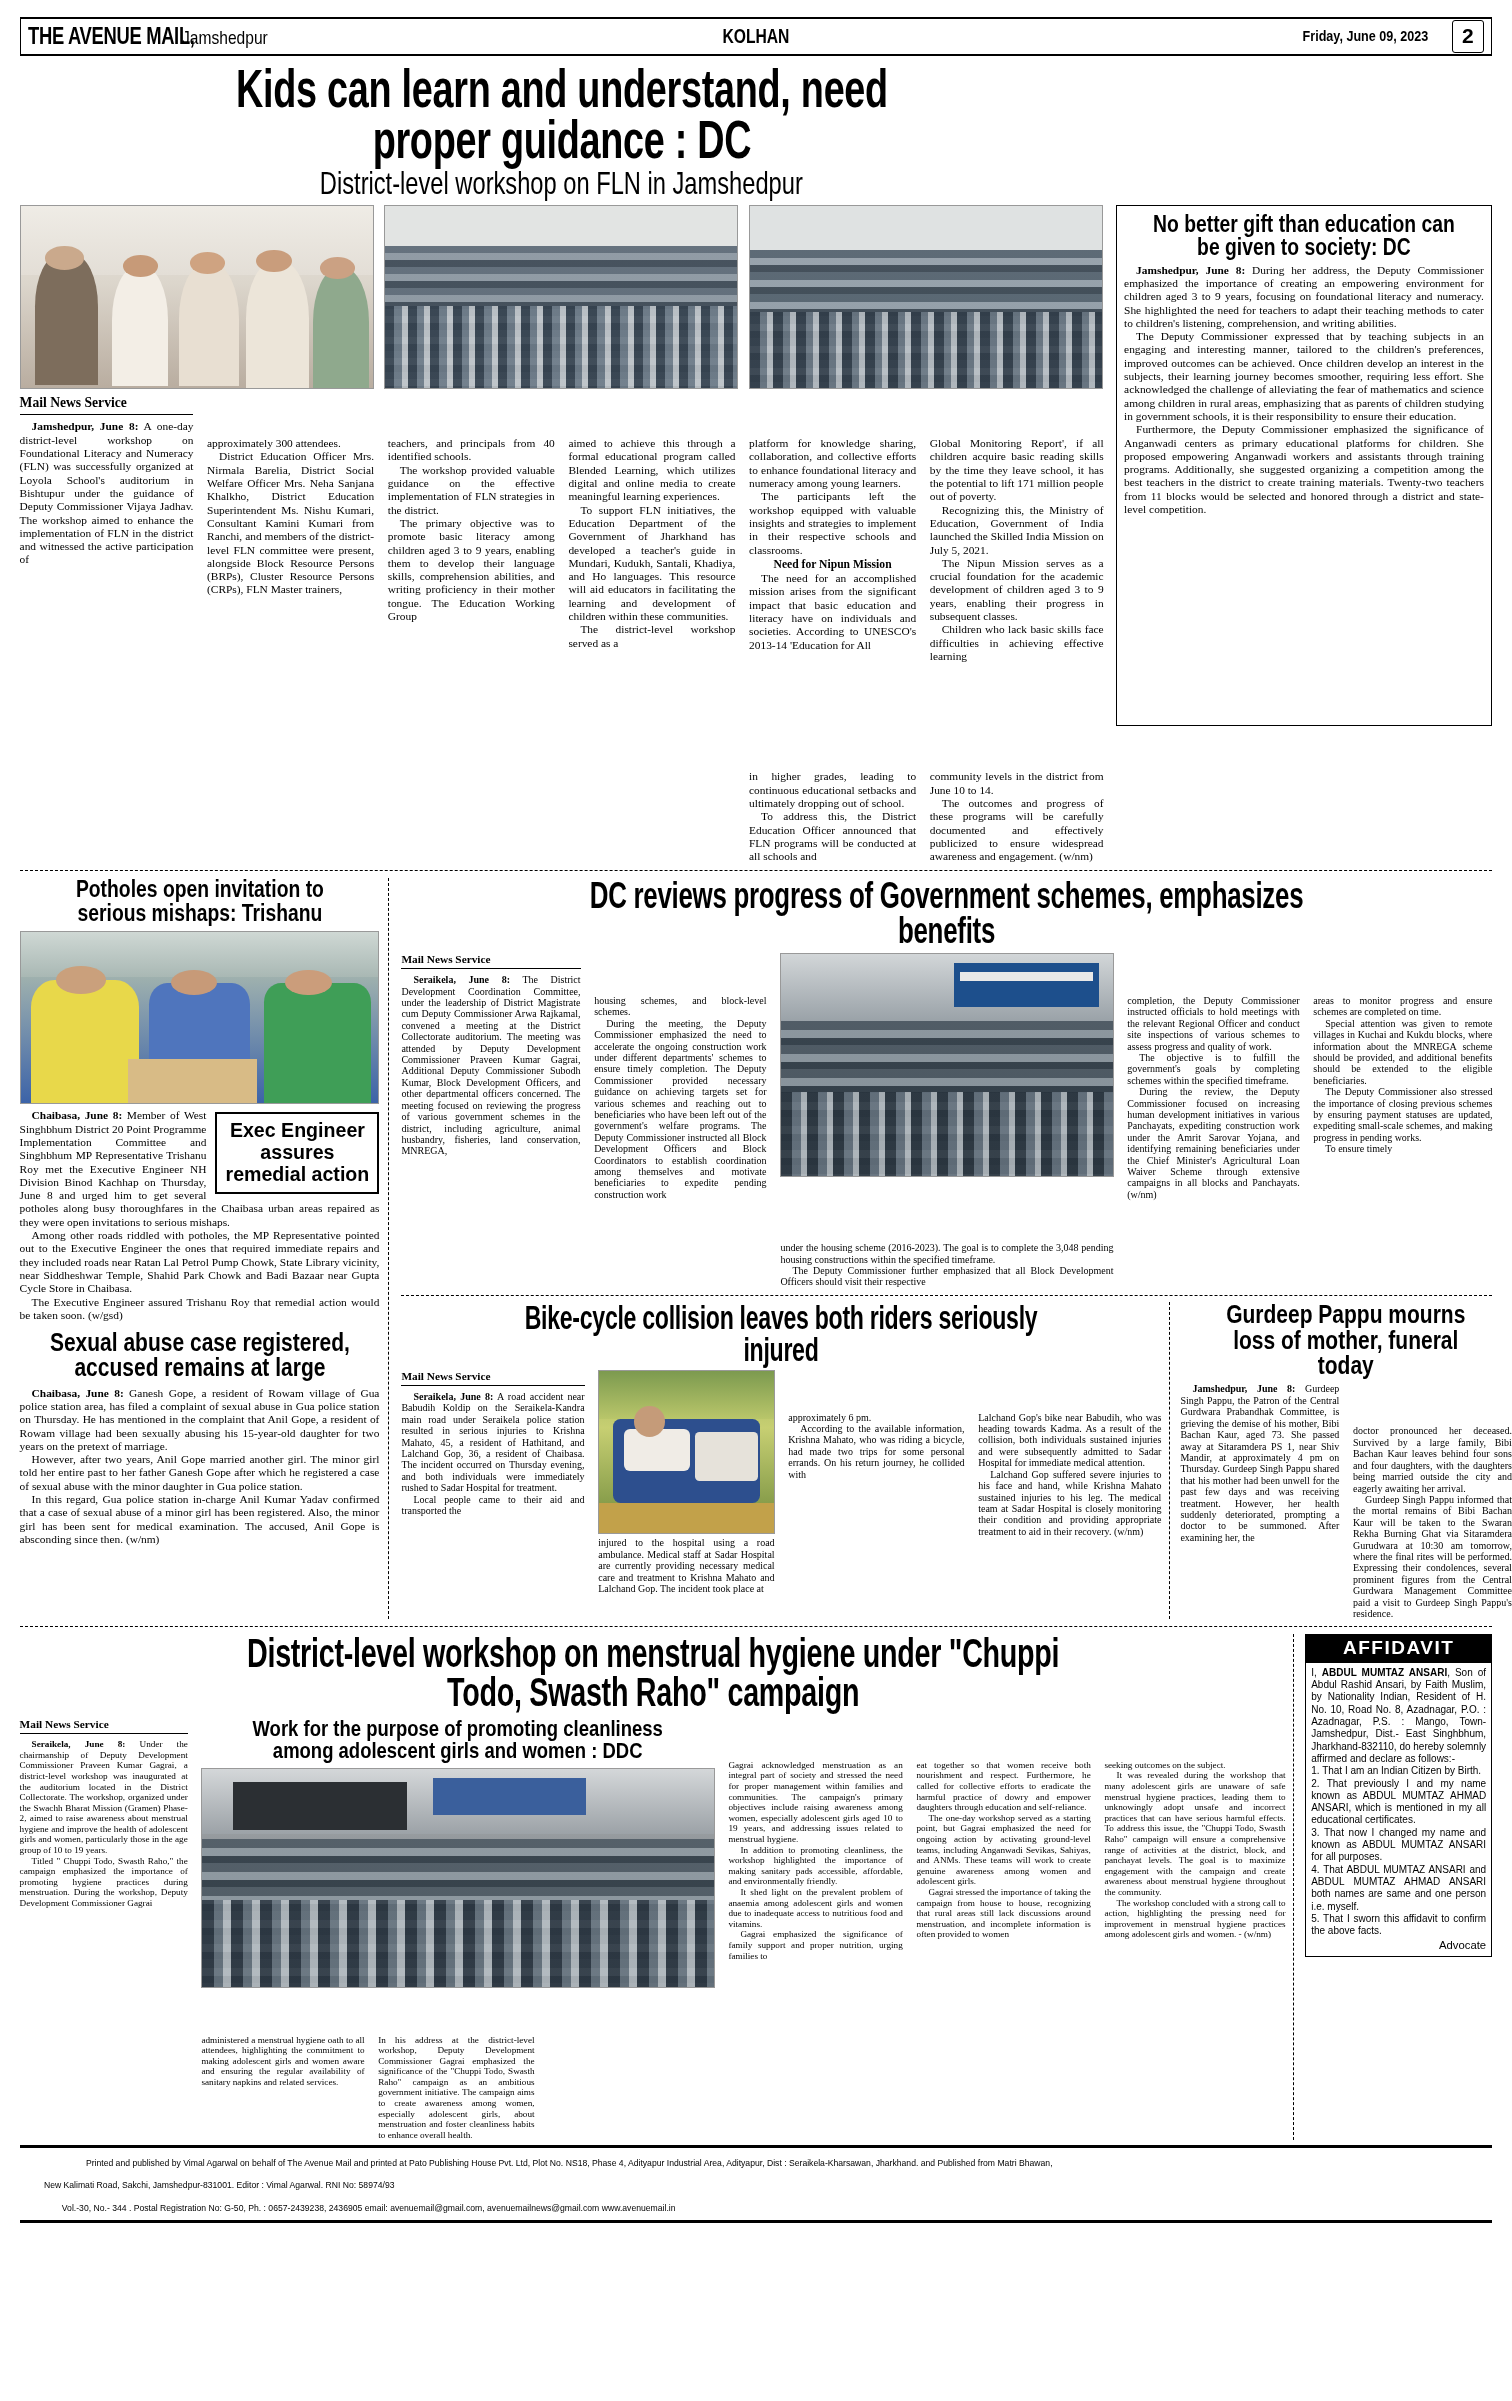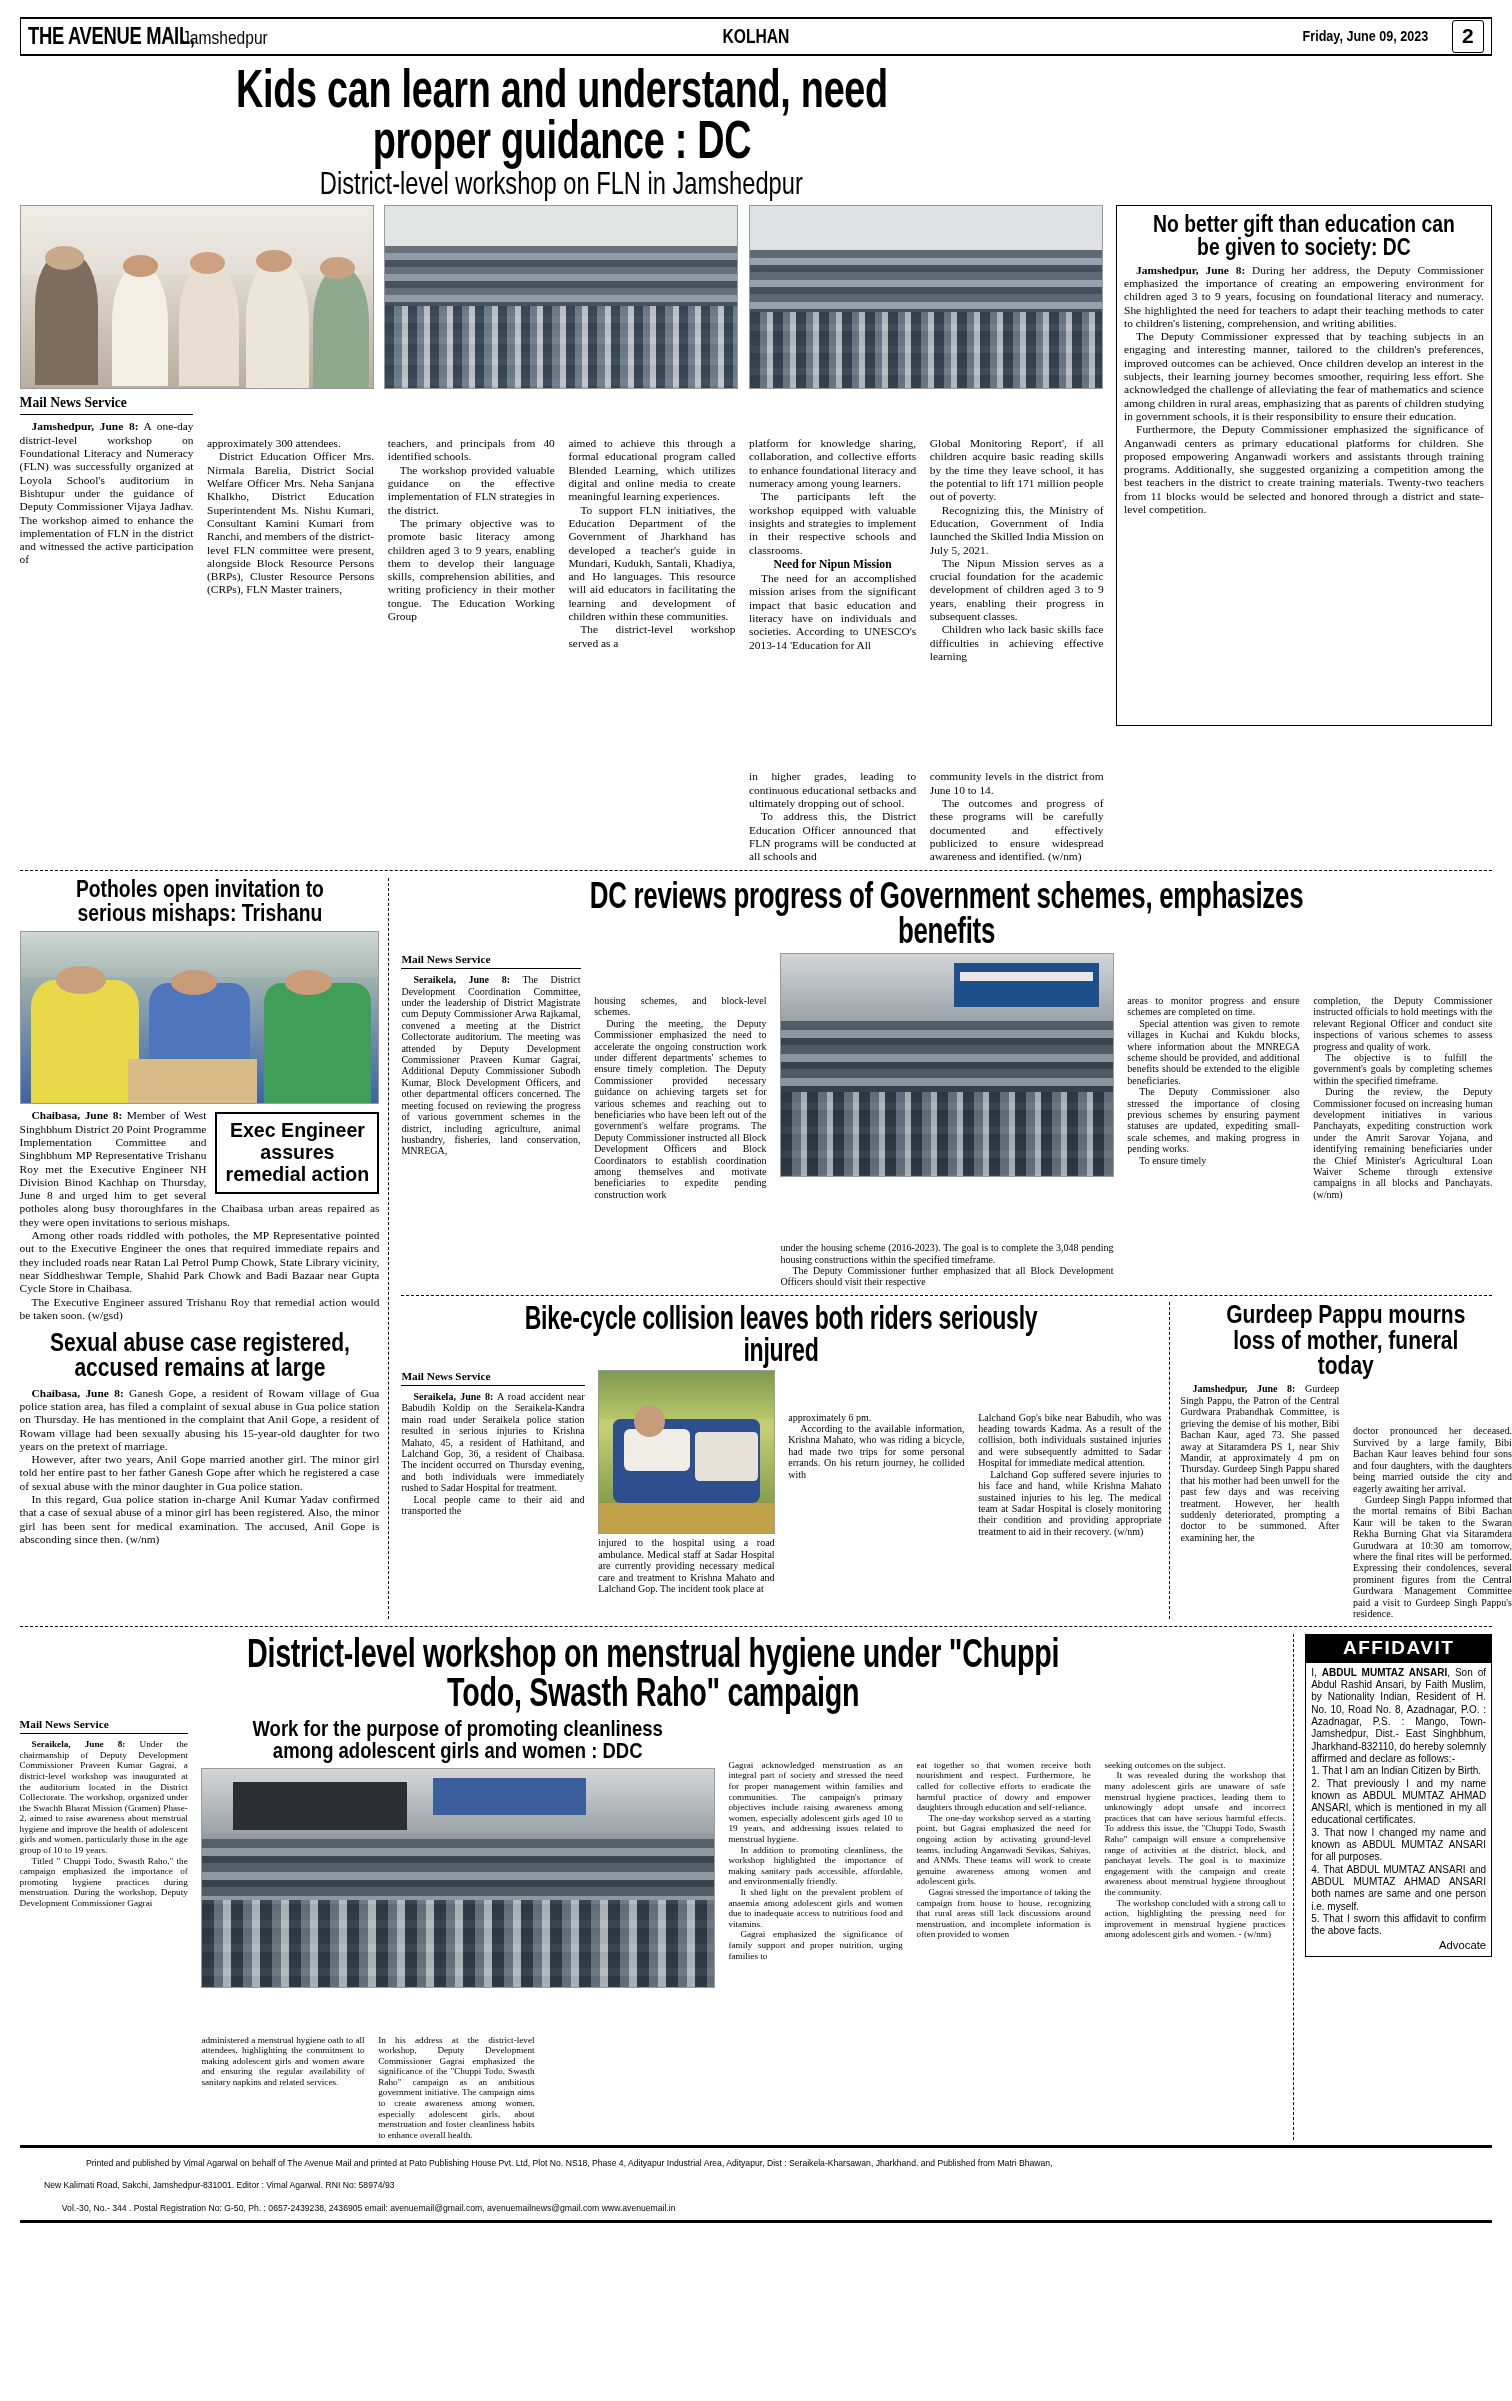--- a/index.html
+++ b/index.html
@@ -235,21 +235,21 @@
           <div style="width:181px;"></div>
             <div style="width:181px;"></div>
             <div style="width:181px;"></div>
           <div style="width:181px;"></div>
           <div class="col" style="width:181px;">
             <p class="b noind">in higher grades, leading to continuous educational setbacks and ultimately dropping out of school.</p>
             <p class="b">To address this, the District Education Officer announced that FLN programs will be conducted at all schools and</p>
           </div>
           <div class="col" style="width:181px;">
             <p class="b noind">community levels in the district from June 10 to 14.</p>
-            <p class="b">The outcomes and progress of these programs will be carefully documented and effectively publicized to ensure widespread awareness and identified. (w/nm)</p>
+            <p class="b">The outcomes and progress of these programs will be carefully documented and effectively publicized to ensure widespread awareness and engagement. (w/nm)</p>
           </div>
         </div>
       </div>
       <div style="width:389px;"></div>
     </div>
   </div>
 
   <div class="dash"></div>
 
   <div style="display:flex;">
@@ -296,29 +296,29 @@
           <div class="col" style="width:351px;">
             <div class="ph" style="height:224px;background:linear-gradient(180deg,#b2b7bb 0%,#8b949c 40%,#4a5158 100%);">
               <i style="left:0;top:0;width:100%;height:30%;background:linear-gradient(180deg,#d2d6d8,#9aa2a8);"></i>
               <i style="left:52%;top:4%;width:44%;height:20%;background:#1d4f8c;"></i>
               <i style="left:54%;top:8%;width:40%;height:4%;background:#e8e8e8;"></i>
               <i style="left:0;top:30%;width:100%;height:70%;background:repeating-linear-gradient(180deg,#49555f 0 9px,#8b969e 9px 16.6px,#2e3a44 16.6px 24px);opacity:.9;"></i>
               <i style="left:0;top:62%;width:100%;height:38%;background:repeating-linear-gradient(90deg,#28333d 0 11.3px,#65727e 11.3px 19.6px,#b5bcc1 19.6px 26px);opacity:.85;"></i>
             </div>
           </div>
           <div class="col" style="width:188px;">
+            <p class="b noind">completion, the Deputy Commissioner instructed officials to hold meetings with the relevant Regional Officer and conduct site inspections of various schemes to assess progress and quality of work.</p>
+            <p class="b">The objective is to fulfill the government's goals by completing schemes within the specified timeframe.</p>
+            <p class="b">During the review, the Deputy Commissioner focused on increasing human development initiatives in various Panchayats, expediting construction work under the Amrit Sarovar Yojana, and identifying remaining beneficiaries under the Chief Minister's Agricultural Loan Waiver Scheme through extensive campaigns in all blocks and Panchayats. (w/nm)</p>
+          </div>
+          <div class="col" style="width:188px;">
             <p class="b noind">areas to monitor progress and ensure schemes are completed on time.</p>
             <p class="b">Special attention was given to remote villages in Kuchai and Kukdu blocks, where information about the MNREGA scheme should be provided, and additional benefits should be extended to the eligible beneficiaries.</p>
             <p class="b">The Deputy Commissioner also stressed the importance of closing previous schemes by ensuring payment statuses are updated, expediting small-scale schemes, and making progress in pending works.</p>
             <p class="b">To ensure timely</p>
-          </div>
-          <div class="col" style="width:188px;">
-            <p class="b noind">completion, the Deputy Commissioner instructed officials to hold meetings with the relevant Regional Officer and conduct site inspections of various schemes to assess progress and quality of work.</p>
-            <p class="b">The objective is to fulfill the government's goals by completing schemes within the specified timeframe.</p>
-            <p class="b">During the review, the Deputy Commissioner focused on increasing human development initiatives in various Panchayats, expediting construction work under the Amrit Sarovar Yojana, and identifying remaining beneficiaries under the Chief Minister's Agricultural Loan Waiver Scheme through extensive campaigns in all blocks and Panchayats. (w/nm)</p>
           </div>
         </div>
         <div class="cols sml">
           <div class="col" style="width:377px;"></div>
           <div class="col" style="width:351px;">
             <p class="b noind">under the housing scheme (2016-2023). The goal is to complete the 3,048 pending housing constructions within the specified timeframe.</p>
             <p class="b">The Deputy Commissioner further emphasized that all Block Development Officers should visit their respective</p>
           </div>
           <div class="col" style="width:377px;"></div>
         </div>

